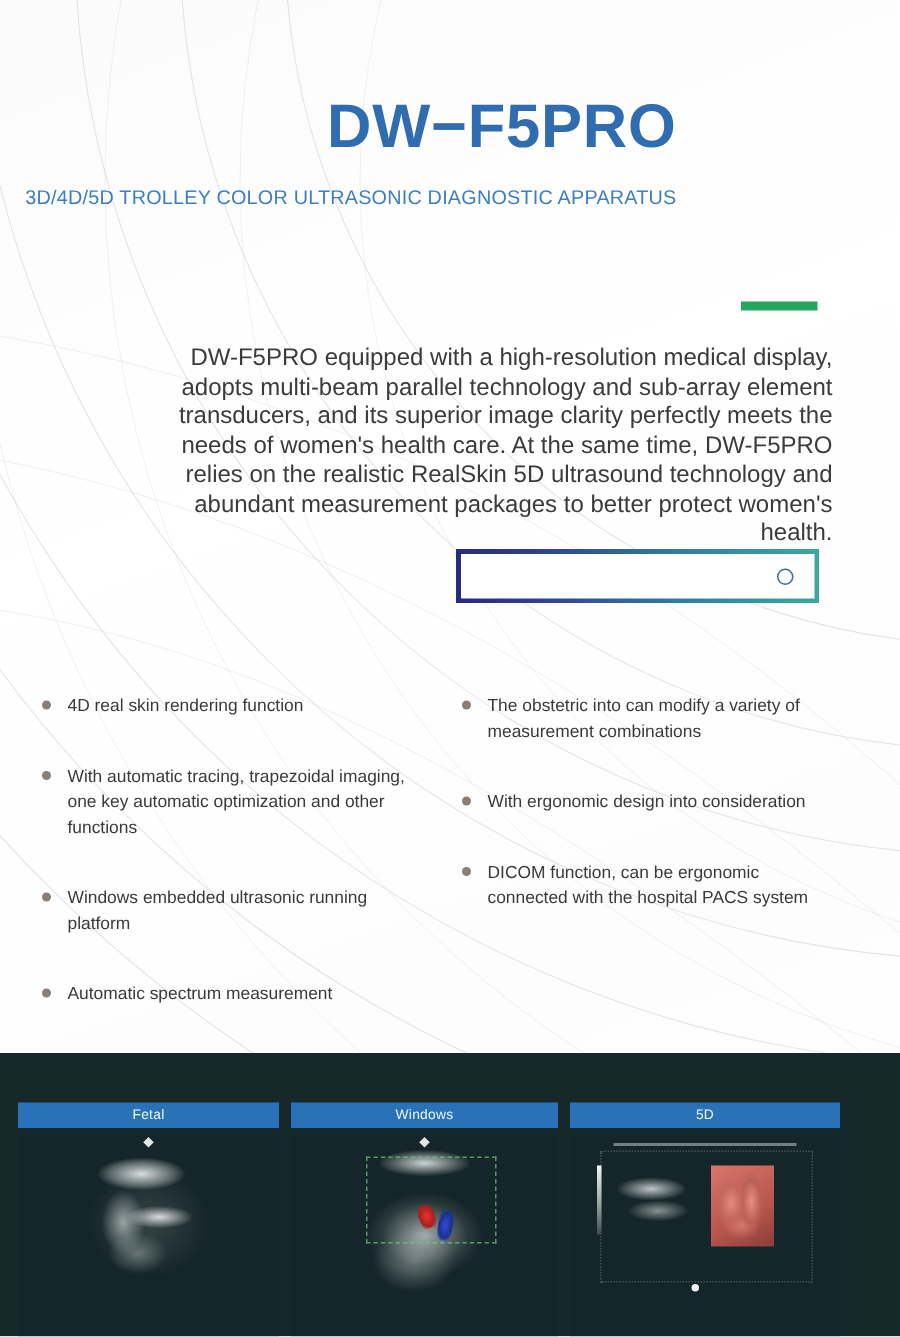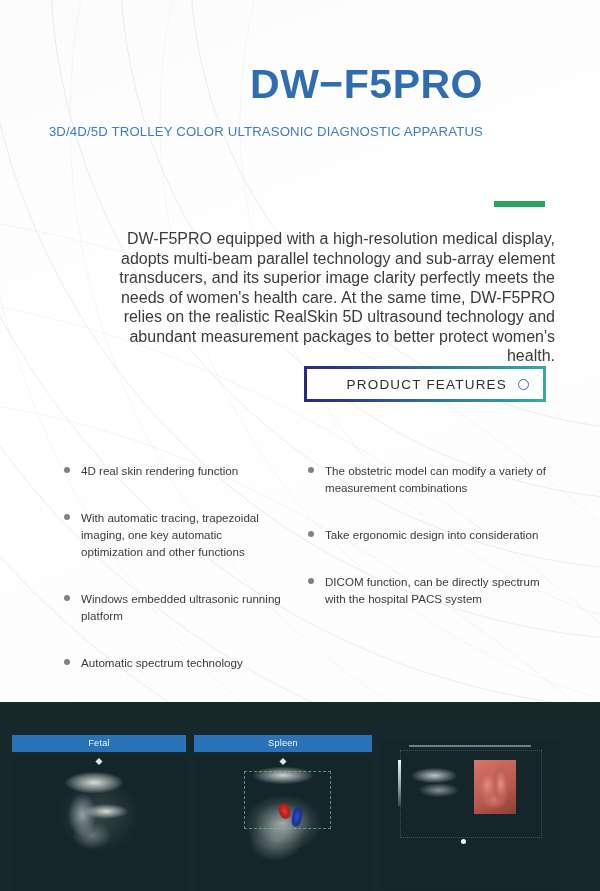--- a/index.html
+++ b/index.html
@@ -31,21 +31,20 @@
   
   .header {
     position: absolute;
     top: 0;
     left: 0;
     width: 508px;
     z-index: 3;
     text-align: right;
     padding-right: 57px;
     box-sizing: border-box;
-    margin-left: 32px;
   }
   .product-title {
     margin: 0;
     padding-top: 64px;
     font-size: 41px;
     font-weight: bold;
     letter-spacing: 0.5px;
     color: #2f6cb0;
     line-height: 1;
   }
@@ -124,21 +123,21 @@
     left: 0;
     width: 600px;
     z-index: 3;
     display: flex;
   }
   .feature-col {
     box-sizing: border-box;
   }
   .feature-col.left {
     width: 300px;
-    padding-left: 64px;
+    padding-left: 28px;
     padding-right: 18px;
   }
   .feature-col.right {
     width: 300px;
     padding-left: 8px;
     padding-right: 40px;
   }
   .feature-item {
     display: flex;
     align-items: flex-start;
@@ -340,84 +339,84 @@
   <div class="header">
     <h1 class="product-title">DW−F5PRO</h1>
     <div class="product-subtitle">3D/4D/5D TROLLEY COLOR ULTRASONIC DIAGNOSTIC APPARATUS</div>
   </div>
 
   <div class="accent-bar"></div>
 
   <p class="description">DW-F5PRO equipped with a high-resolution medical display, adopts multi-beam parallel technology and sub-array element transducers, and its superior image clarity perfectly meets the needs of women's health care. At the same time, DW-F5PRO relies on the realistic RealSkin 5D ultrasound technology and abundant measurement packages to better protect women's health.</p>
 
   <div class="features-banner">
-    <span class="features-banner-label">PRODUCT  FEATURES</span>
     <span class="features-banner-ring"></span>
   </div>
 
   <div class="features">
 
     <div class="feature-col left">
       <div class="feature-item">
         <span class="feature-bullet"></span>
         <span class="feature-text">4D real skin rendering function</span>
       </div>
       <div class="feature-item">
         <span class="feature-bullet"></span>
         <span class="feature-text">With automatic tracing, trapezoidal imaging, one key automatic optimization and other functions</span>
       </div>
       <div class="feature-item">
         <span class="feature-bullet"></span>
         <span class="feature-text">Windows embedded ultrasonic running platform</span>
       </div>
       <div class="feature-item">
         <span class="feature-bullet"></span>
-        <span class="feature-text">Automatic spectrum technology</span>
+        <span class="feature-text">Automatic spectrum measurement</span>
       </div>
     </div>
 
     <div class="feature-col right">
       <div class="feature-item">
         <span class="feature-bullet"></span>
-        <span class="feature-text">The obstetric model can modify a variety of measurement combinations</span>
-      </div>
-      <div class="feature-item">
-        <span class="feature-bullet"></span>
-        <span class="feature-text">Take ergonomic design into consideration</span>
-      </div>
-      <div class="feature-item">
-        <span class="feature-bullet"></span>
-        <span class="feature-text">DICOM function, can be directly spectrum with the hospital PACS system</span>
+        <span class="feature-text">The obstetric into can modify a variety of measurement combinations</span>
+      </div>
+      <div class="feature-item">
+        <span class="feature-bullet"></span>
+        <span class="feature-text">With ergonomic design into consideration</span>
+      </div>
+      <div class="feature-item">
+        <span class="feature-bullet"></span>
+        <span class="feature-text">DICOM function, can be ergonomic connected with the hospital PACS system</span>
       </div>
     </div>
 
   </div>
 
   <div class="gallery">
 
     <div class="gallery-item g1">
       <div class="gallery-label">Fetal</div>
       <div class="gallery-thumb">
         <span class="us-probe-tick"></span>
         <span class="us-fan"></span>
       </div>
     </div>
 
     <div class="gallery-item g2">
-      <div class="gallery-label">Spleen</div>
+      <div class="gallery-label">Windows</div>
       <div class="gallery-thumb">
         <span class="us-probe-tick"></span>
         <span class="us-fan spleen"></span>
         <span class="us-roi"></span>
         <span class="us-doppler-red"></span>
         <span class="us-doppler-blue"></span>
       </div>
     </div>
 
     <div class="gallery-item g3">
+      <div class="gallery-label">5D</div>
       <div class="gallery-thumb">
         <span class="us-5d-topbar"></span>
         <span class="us-5d-frame"></span>
         <span class="us-5d-scale"></span>
         <span class="us-5d-gray"></span>
         <span class="us-5d-render"></span>
         <span class="us-5d-dot"></span>
       </div>
     </div>
 

